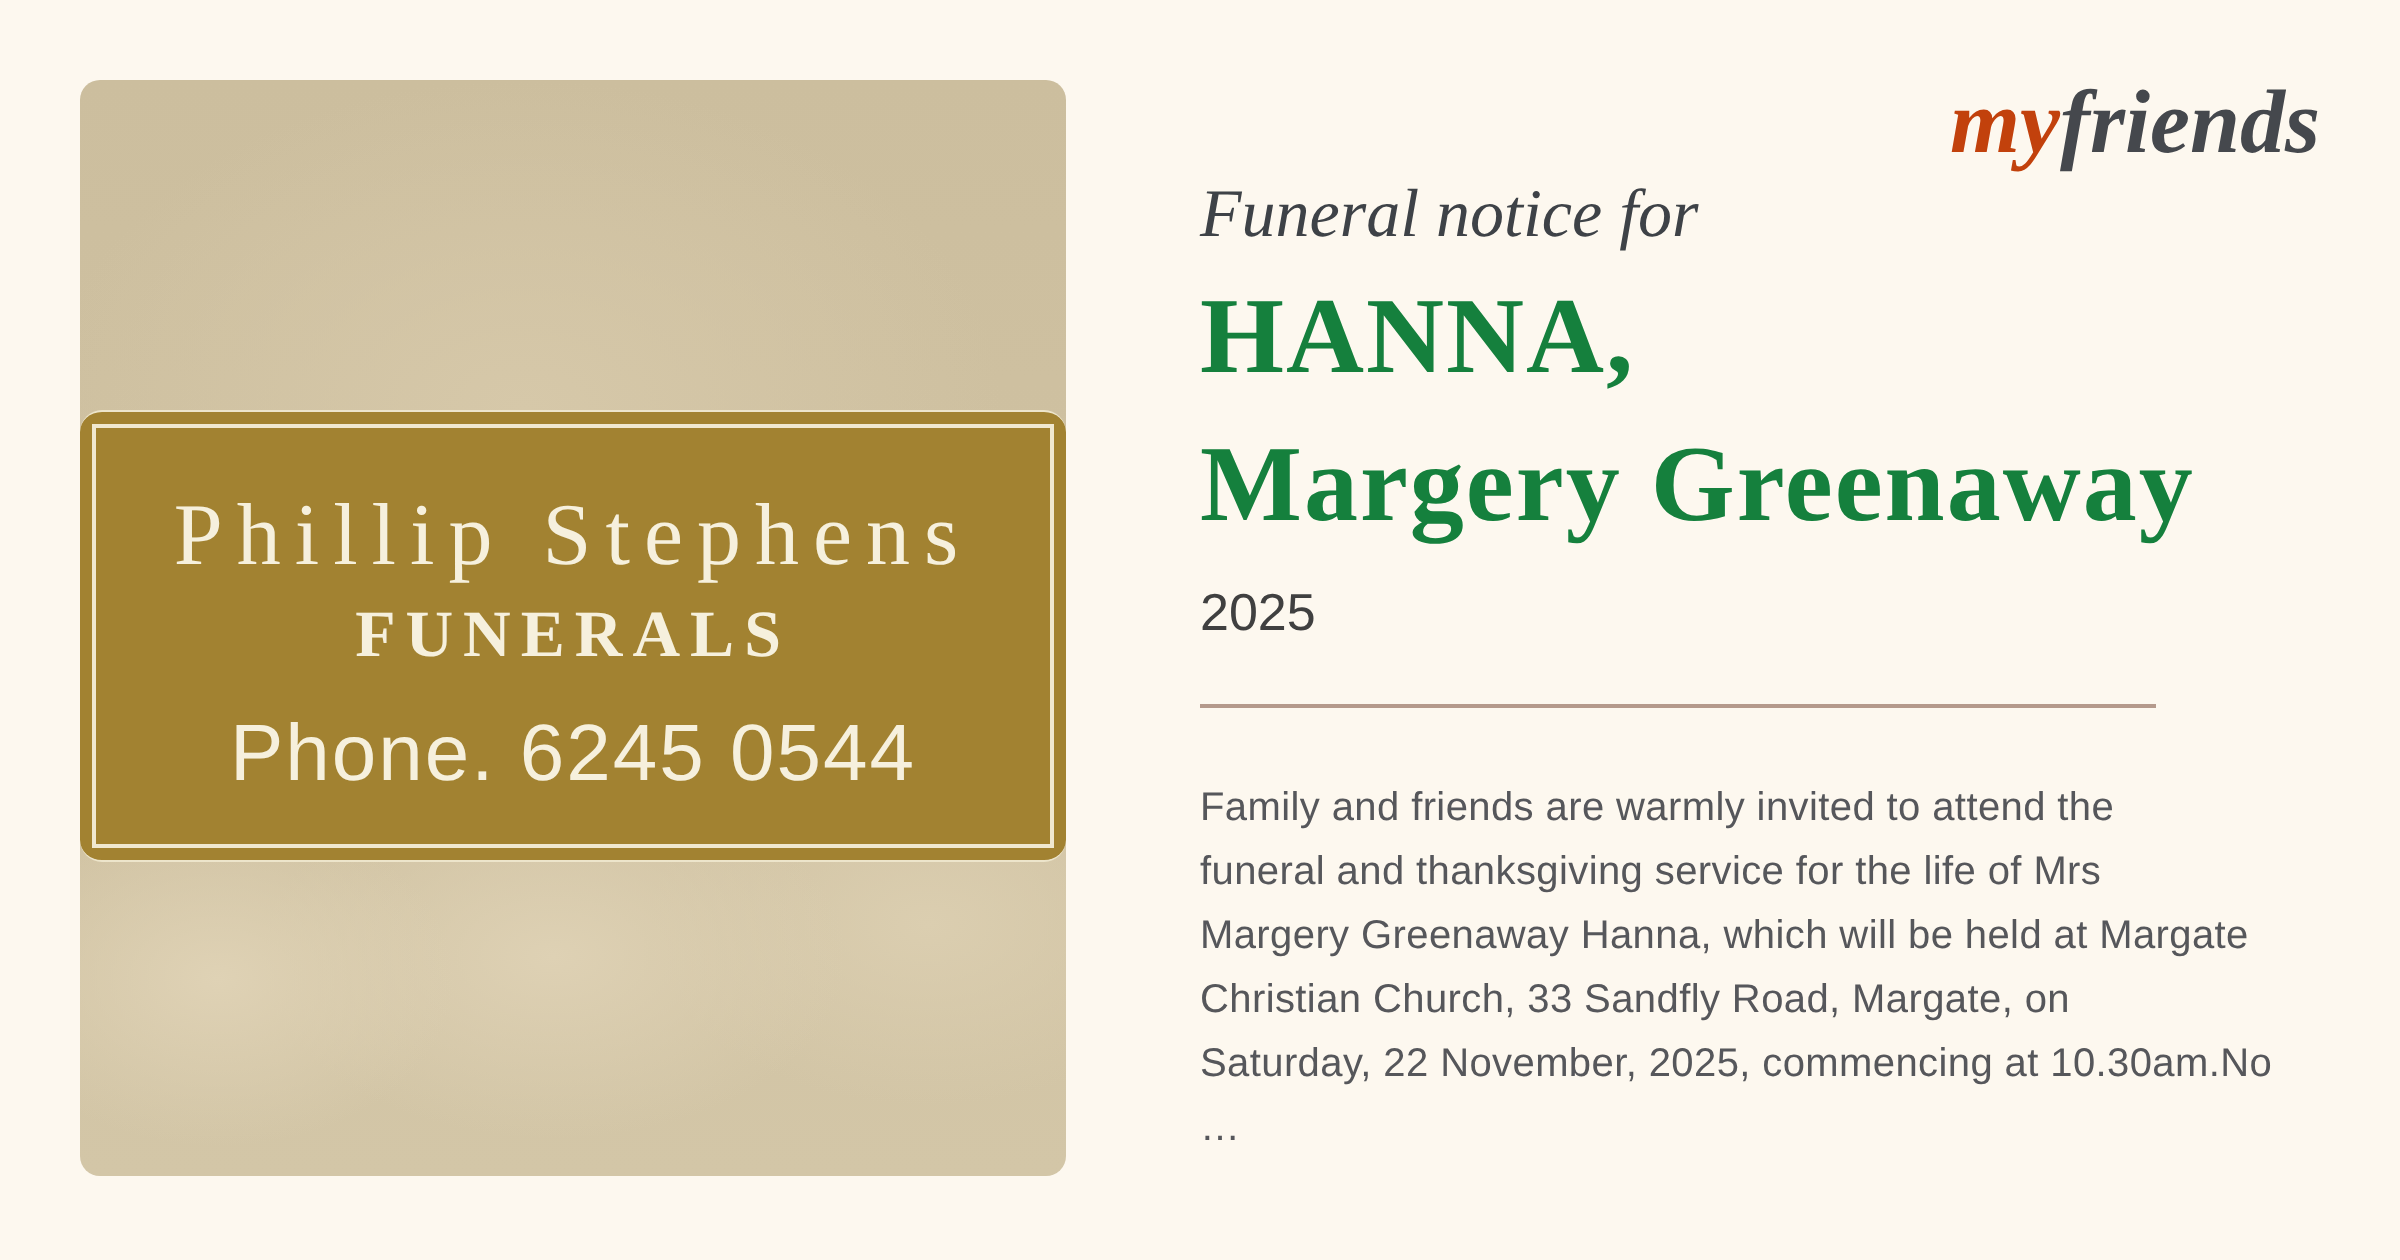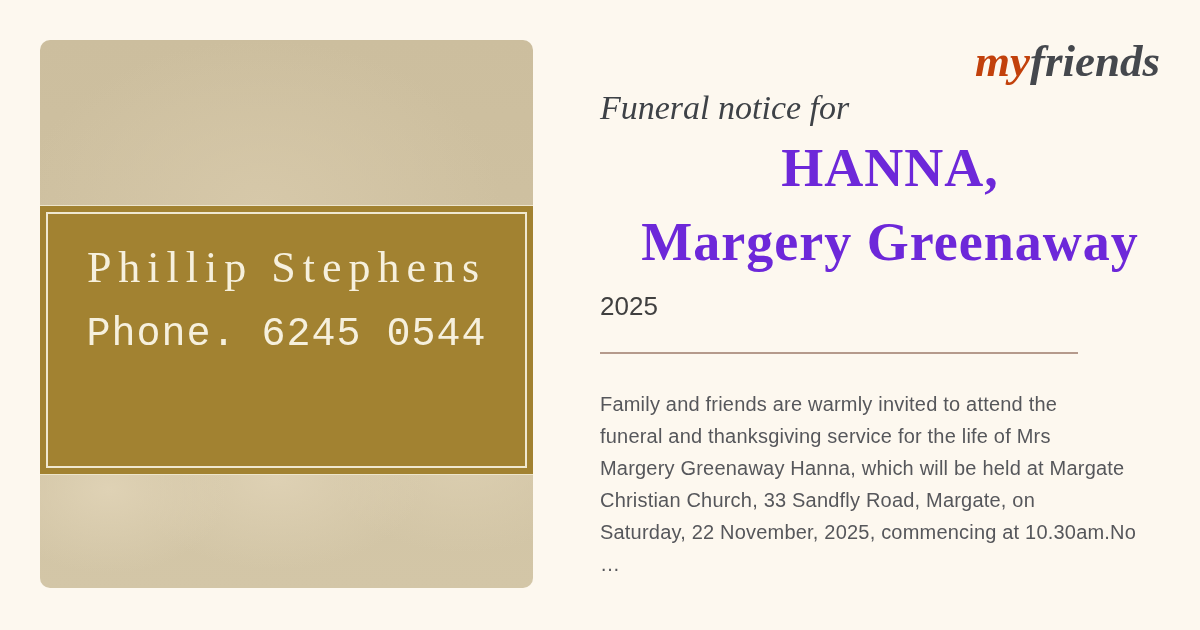--- a/index.html
+++ b/index.html
@@ -19,25 +19,26 @@
     border-radius: 10px;
     background:
       radial-gradient(ellipse 170px 120px at 14% 82%, #DFD2B5 0%, rgba(223,210,181,0) 70%),
       radial-gradient(ellipse 210px 130px at 48% 80%, #DED1B4 0%, rgba(222,209,180,0) 70%),
       radial-gradient(ellipse 200px 130px at 86% 77%, #DBCEB0 0%, rgba(219,206,176,0) 70%),
       radial-gradient(ellipse 320px 220px at 45% 30%, #D6C8A9 0%, rgba(214,200,169,0) 75%),
       linear-gradient(180deg, #CCBE9E 0%, #D0C2A2 55%, #D3C6A7 100%);
     overflow: hidden;
   }
   .plaque {
-    position: absolute; left: 0; right: 0; top: 165px; height: 270px;
+    position: absolute; left: 0; right: 0; top: 165px; height: 226px;
     background: #A28231;
     border-top: 1px solid #EDE5CB;
     border-bottom: 1px solid #EDE5CB;
     box-sizing: border-box;
+    border-radius: 11px;
   }
   .plaque-inner {
     position: absolute; inset: 6px;
     border: 2px solid #F0E8D0;
     display: flex; flex-direction: column;
     align-items: center; justify-content: flex-start;
     padding-top: 26px; box-sizing: border-box;
   }
   .plaque-name {
     font-family: "Liberation Serif", serif;
@@ -46,21 +47,21 @@
     white-space: nowrap;
   }
   .plaque-type {
     font-family: "Liberation Serif", serif;
     font-weight: bold;
     font-size: 33px; line-height: 40px;
     letter-spacing: 5px; color: #F6F0DD;
     margin-top: 2px; white-space: nowrap;
   }
   .plaque-phone {
-    font-family: Liberation Mono, monospace;
+    font-family: Liberation Sans, sans-serif;
     font-size: 40px; line-height: 48px;
     letter-spacing: 1px; color: #F6F0DD;
     margin-top: 15px; white-space: nowrap;
   }
 
   
   .logo {
     position: absolute; top: 34px; right: 40px;
     font-family: "Liberation Serif", serif;
     font-style: italic; font-weight: bold;
@@ -78,23 +79,22 @@
     font-size: 34px; line-height: 42px;
     color: #3E4247;
   }
   .title {
     position: absolute; left: 600px; top: 131px;
     margin: 0; width: 580px;
     font-family: "Liberation Serif", serif;
     font-weight: bold;
     font-size: 54px; line-height: 74px;
     letter-spacing: 1px;
-    color: #6d28d9;
+    color: #15803d;
     white-space: pre-line;
-    text-align: center;
   }
   .year {
     position: absolute; left: 600px; top: 289px;
     font-size: 26px; line-height: 34px;
     color: #404040;
   }
   .divider {
     position: absolute; left: 600px; top: 352px;
     width: 478px; height: 0;
     border-top: 2px solid #B59A8C;
@@ -110,20 +110,21 @@
 </style>
 </head>
 <body>
 
 <div class="card">
 
   <div class="memorial-image">
     <div class="plaque">
       <div class="plaque-inner">
         <div class="plaque-name">Phillip Stephens</div>
+        <div class="plaque-type">FUNERALS</div>
         <div class="plaque-phone">Phone. 6245 0544</div>
       </div>
     </div>
   </div>
 
   <div class="logo"><span class="logo-my">my</span><span class="logo-tributes">friends</span></div>
 
   <div class="eyebrow">Funeral notice for</div>
 
   <h1 class="title">HANNA,

